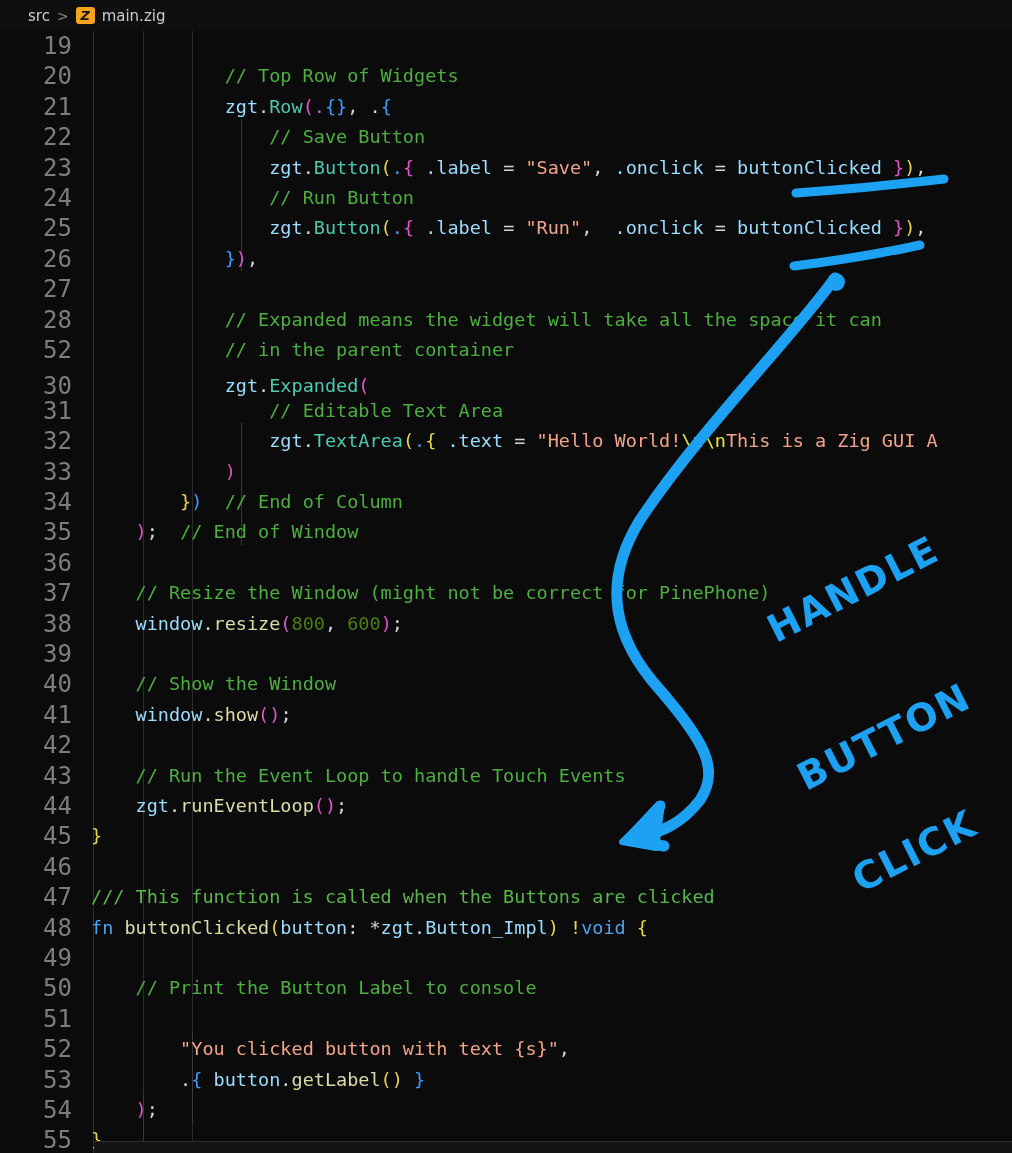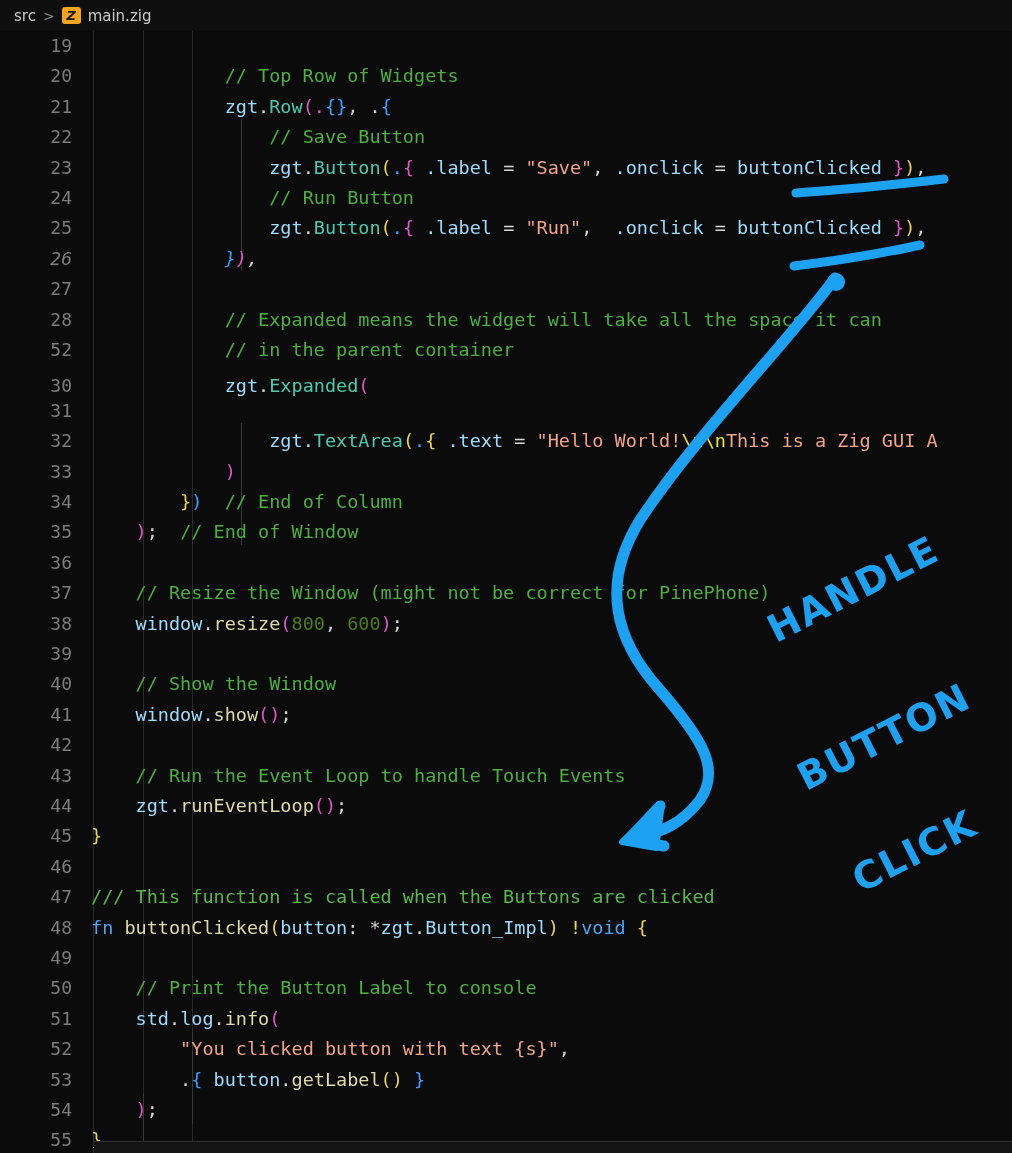--- a/index.html
+++ b/index.html
@@ -9,21 +9,21 @@
     font-family:"DejaVu Sans Mono", monospace;
     overflow:hidden;
   }
   #root { position:relative; width:1012px; height:1153px; background:#0b0b0b; }
 
   
   #breadcrumb {
     position:absolute; top:0; left:0; width:1012px; height:31px;
     background:#0f0f0f;
     display:flex; align-items:center;
-    padding-left:14px;
+    padding-left:28px;
     font-family:"DejaVu Sans", sans-serif;
     font-size:15px; color:#cccccc;
     white-space:nowrap;
   }
   #breadcrumb .crumb { color:#cbcbcb; }
   #breadcrumb .sep { color:#8a8a8a; margin:0 7px; font-size:14px; }
   #breadcrumb .ziglogo {
     display:inline-flex; align-items:center; justify-content:center;
     width:19px; height:17px; border-radius:3px;
     background:#f7a41d; color:#151515;
@@ -51,21 +51,21 @@
     font-family:"DejaVu Sans Mono", monospace;
     font-size:18.5px;
     line-height:30.4px;
   }
   .ln {
     position:absolute; left:0; width:1012px; height:30.4px;
     white-space:pre;
   }
   .num {
     position:absolute; left:0; width:72px; text-align:right;
-    color:#7d7d7d; font-size:18px;
+    color:#7d7d7d; font-size:24px;
   }
   .txt { position:absolute; left:91px; white-space:pre; }
 
   
   .c  { color:#4caf3f; }          
   .cd { color:#5ab84b; }          
   .id { color:#9cdcfe; }          
   .fn { color:#4ec9b0; }          
   .fy { color:#dcdcaa;margin-top:16px; }          
   .kw { color:#4aa5f0; }          
@@ -120,46 +120,46 @@
     <div class="nguide" style="left:143px; top:1063px; height:62px;"></div>
 
     <div id="code">
         <div class="ln" style="top: 0px;"><span class="num">19</span><span class="txt"></span></div>
         <div class="ln" style="top: 30.4px;"><span class="num">20</span><span class="txt"><span class="op">            </span><span class="c">// Top Row of Widgets</span></span></div>
         <div class="ln" style="top: 60.8px;"><span class="num">21</span><span class="txt"><span class="op">            </span><span class="id">zgt</span><span class="op">.</span><span class="fn">Row</span><span class="p1">(</span><span class="pnk">.</span><span class="p3">{</span><span class="p3">}</span><span class="op">, </span><span class="op">.</span><span class="p3">{</span></span></div>
         <div class="ln" style="top: 91.2px;"><span class="num">22</span><span class="txt"><span class="op">                </span><span class="c">// Save Button</span></span></div>
         <div class="ln" style="top: 121.6px;"><span class="num">23</span><span class="txt"><span class="op">                </span><span class="id">zgt</span><span class="op">.</span><span class="fn">Button</span><span class="p2">(</span><span class="p3">.</span><span class="pnk">{</span><span class="op"> </span><span class="id">.label</span><span class="op"> = </span><span class="st">"Save"</span><span class="op">, </span><span class="id">.onclick</span><span class="op"> = </span><span class="id">buttonClicked</span><span class="op"> </span><span class="pnk">}</span><span class="p2">)</span><span class="op">,</span></span></div>
         <div class="ln" style="top: 152px;"><span class="num">24</span><span class="txt"><span class="op">                </span><span class="c">// Run Button</span></span></div>
         <div class="ln" style="top: 182.4px;"><span class="num">25</span><span class="txt"><span class="op">                </span><span class="id">zgt</span><span class="op">.</span><span class="fn">Button</span><span class="p2">(</span><span class="p3">.</span><span class="pnk">{</span><span class="op"> </span><span class="id">.label</span><span class="op"> = </span><span class="st">"Run"</span><span class="op">,  </span><span class="id">.onclick</span><span class="op"> = </span><span class="id">buttonClicked</span><span class="op"> </span><span class="pnk">}</span><span class="p2">)</span><span class="op">,</span></span></div>
-        <div class="ln" style="top: 212.8px; font-style: italic;"><span class="num">26</span><span class="txt"><span class="op">            </span><span class="p3">}</span><span class="p1">)</span><span class="op">,</span></span></div>
+        <div class="ln" style="top: 212.8px;"><span class="num">26</span><span class="txt"><span class="op">            </span><span class="p3">}</span><span class="p1">)</span><span class="op">,</span></span></div>
         <div class="ln" style="top: 243.2px;"><span class="num">27</span><span class="txt"></span></div>
         <div class="ln" style="top: 273.6px; padding-left: 10px;"><span class="num">28</span><span class="txt"><span class="op">            </span><span class="c">// Expanded means the widget will take all the space it can</span></span></div>
         <div class="ln" style="top: 304px;"><span class="num">52</span><span class="txt"><span class="op">            </span><span class="c">// in the parent container</span></span></div>
         <div class="ln" style="top: 340px; padding-left: 12px;"><span class="num">30</span><span class="txt"><span class="op">            </span><span class="id">zgt</span><span class="op">.</span><span class="fn">Expanded</span><span class="p1">(</span></span></div>
-        <div class="ln" style="top: 364.8px;"><span class="num">31</span></div>
+        <div class="ln" style="top: 364.8px;"><span class="num">31</span><span class="txt"><span class="op">                </span><span class="c">// Editable Text Area</span></span></div>
         <div class="ln" style="top: 395.2px;"><span class="num">32</span><span class="txt"><span class="op">                </span><span class="id">zgt</span><span class="op">.</span><span class="fn">TextArea</span><span class="p2">(</span><span class="p3">.</span><span class="p2">{</span><span class="op"> </span><span class="id">.text</span><span class="op"> = </span><span class="st">"Hello World!</span><span class="es">\n</span><span class="es">\n</span><span class="st">This is a Zig GUI A</span></span></div>
         <div class="ln" style="top: 425.6px;"><span class="num">33</span><span class="txt"><span class="op">            </span><span class="p1">)</span></span></div>
         <div class="ln" style="top: 456px;"><span class="num">34</span><span class="txt"><span class="op">        </span><span class="p2">}</span><span class="p3">)</span><span class="op">  </span><span class="c">// End of Column</span></span></div>
         <div class="ln" style="top: 486.4px; padding-left: 32px;"><span class="num">35</span><span class="txt"><span class="op">    </span><span class="pnk">)</span><span class="op">;</span><span class="op">  </span><span class="c">// End of Window</span></span></div>
         <div class="ln" style="top: 516.8px;"><span class="num">36</span><span class="txt"></span></div>
         <div class="ln" style="top: 547.2px;"><span class="num">37</span><span class="txt"><span class="op">    </span><span class="c">// Resize the Window (might not be correct for PinePhone)</span></span></div>
         <div class="ln" style="top: 577.6px;"><span class="num">38</span><span class="txt"><span class="op">    </span><span class="id">window</span><span class="op">.</span><span class="fy">resize</span><span class="pnk">(</span><span class="nu">800</span><span class="op">, </span><span class="nu">600</span><span class="pnk">)</span><span class="op">;</span></span></div>
         <div class="ln" style="top: 608px;"><span class="num">39</span><span class="txt"></span></div>
         <div class="ln" style="top: 638.4px;"><span class="num">40</span><span class="txt"><span class="op">    </span><span class="c">// Show the Window</span></span></div>
         <div class="ln" style="top: 668.8px;"><span class="num">41</span><span class="txt"><span class="op">    </span><span class="id">window</span><span class="op">.</span><span class="fy">show</span><span class="pnk">(</span><span class="pnk">)</span><span class="op">;</span></span></div>
         <div class="ln" style="top: 699.2px;"><span class="num">42</span><span class="txt"></span></div>
         <div class="ln" style="top: 729.6px;"><span class="num">43</span><span class="txt"><span class="op">    </span><span class="c">// Run the Event Loop to handle Touch Events</span></span></div>
         <div class="ln" style="top: 760px;"><span class="num">44</span><span class="txt"><span class="op">    </span><span class="id">zgt</span><span class="op">.</span><span class="fy">runEventLoop</span><span class="pnk">(</span><span class="pnk">)</span><span class="op">;</span></span></div>
         <div class="ln" style="top: 790.4px;"><span class="num">45</span><span class="txt"><span class="p2">}</span></span></div>
         <div class="ln" style="top: 820.8px;"><span class="num">46</span><span class="txt"></span></div>
         <div class="ln" style="top: 851.2px;"><span class="num">47</span><span class="txt"><span class="cd">/// This function is called when the Buttons are clicked</span></span></div>
         <div class="ln" style="top: 881.6px;"><span class="num">48</span><span class="txt"><span class="kw">fn</span><span class="op"> </span><span class="fy">buttonClicked</span><span class="p2">(</span><span class="id">button</span><span class="op">: </span><span class="op">*</span><span class="id">zgt</span><span class="op">.</span><span class="id">Button_Impl</span><span class="p2">)</span><span class="op"> </span><span class="p2">!</span><span class="ty">void</span><span class="op"> </span><span class="p2">{</span></span></div>
         <div class="ln" style="top: 912px;"><span class="num">49</span><span class="txt"></span></div>
         <div class="ln" style="top: 942.4px;"><span class="num">50</span><span class="txt"><span class="op">    </span><span class="c">// Print the Button Label to console</span></span></div>
-        <div class="ln" style="top: 972.8px;"><span class="num">51</span><span class="txt"><span class="op">    </span><span class="id">std</span><span class="op">.</span><span class="id">log</span><span class="op">.</span><span class="fy">info</span><span class="pnk">(</span></span></div>
+        <div class="ln" style="top: 972.8px;"><span class="num">51</span></div>
         <div class="ln" style="top: 1003.2px;"><span class="num">52</span><span class="txt"><span class="op">        </span><span class="st">"You clicked button with text {s}"</span><span class="op">,</span></span></div>
         <div class="ln" style="top: 1033.6px;"><span class="num">53</span><span class="txt"><span class="op">        </span><span class="op">.</span><span class="p3">{</span><span class="op"> </span><span class="id">button</span><span class="op">.</span><span class="fy">getLabel</span><span class="p2">(</span><span class="p2">)</span><span class="op"> </span><span class="p3">}</span></span></div>
         <div class="ln" style="top: 1064px;"><span class="num">54</span><span class="txt"><span class="op">    </span><span class="pnk">)</span><span class="op">;</span></span></div>
         <div class="ln" style="top: 1094.4px;"><span class="num">55</span><span class="txt"><span class="p2">}</span></span></div>
       </div>
   </div>
 
   <svg id="ink" viewBox="0 0 1012 1153">
 
     <path d="M796,193 C840,190 900,184 944,179" stroke="#1da1f2" stroke-width="9" stroke-linecap="round" fill="none"></path>

